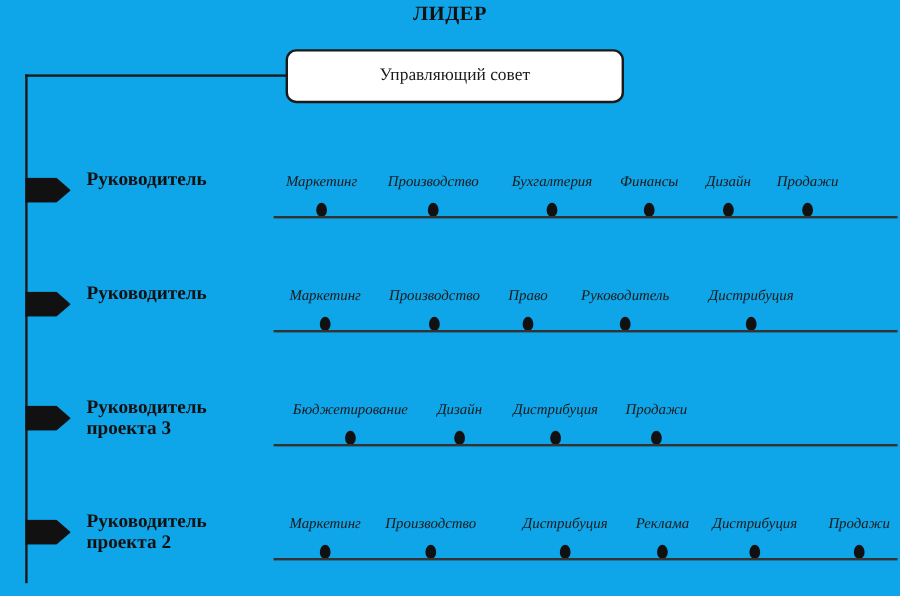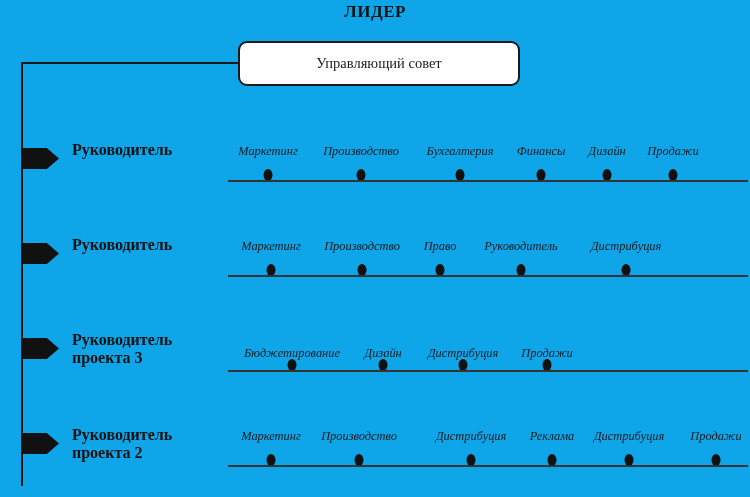--- a/index.html
+++ b/index.html
@@ -182,21 +182,21 @@
         </div>
         <div class="func-axis" style="top: 40px; width: 520px;"></div>
       </div>
       <div class="project-row" style="top: 330px; height: 60px;">
         <div class="arrow-marker" style="top: 8px;"></div>
         <div class="role-label" style="top: 1px;"><span>Руководитель</span><span class="role-line2">проекта 3</span></div>
         <div class="func-dot" style="left: 292px; top: 29px;"></div>
         <div class="func-dot" style="left: 383px; top: 29px;"></div>
         <div class="func-dot" style="left: 463px; top: 29px;"></div>
         <div class="func-dot" style="left: 547px; top: 29px;"></div>
-        <div class="func-labels" style="top: 15px; width: 520px;">
+        <div class="func-labels" style="top: 3px; width: 520px;">
           <div class="func-label" style="left: 64px;">Бюджетирование</div>
           <div class="func-label" style="left: 155px;">Дизайн</div>
           <div class="func-label" style="left: 235px;">Дистрибуция</div>
           <div class="func-label" style="left: 319px;">Продажи</div>
         </div>
         <div class="func-axis" style="top: 40px; width: 520px;"></div>
       </div>
       <div class="project-row" style="top: 425px; height: 60px;">
         <div class="arrow-marker" style="top: 8px;"></div>
         <div class="role-label" style="top: 1px;"><span>Руководитель</span><span class="role-line2">проекта 2</span></div>

